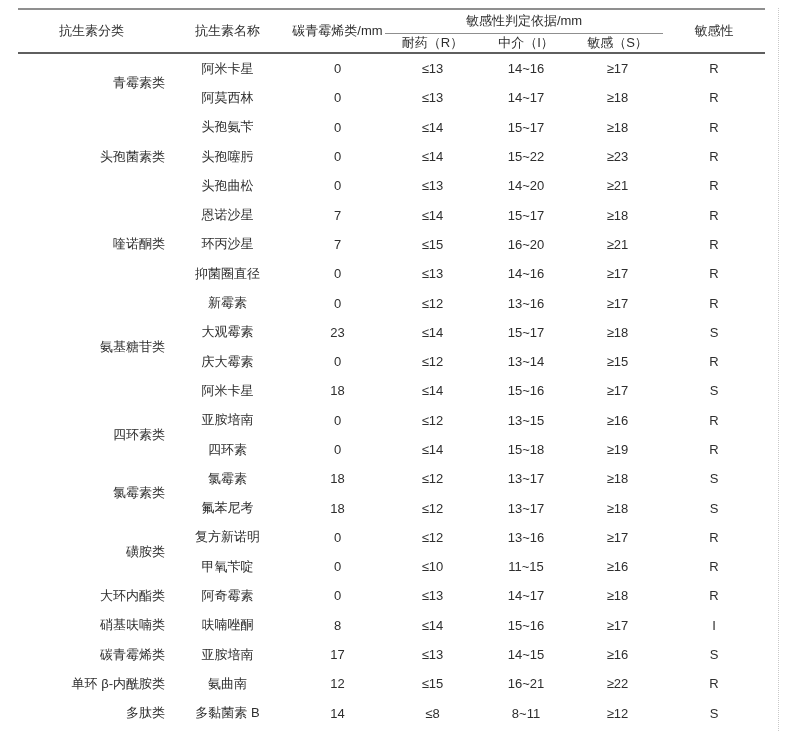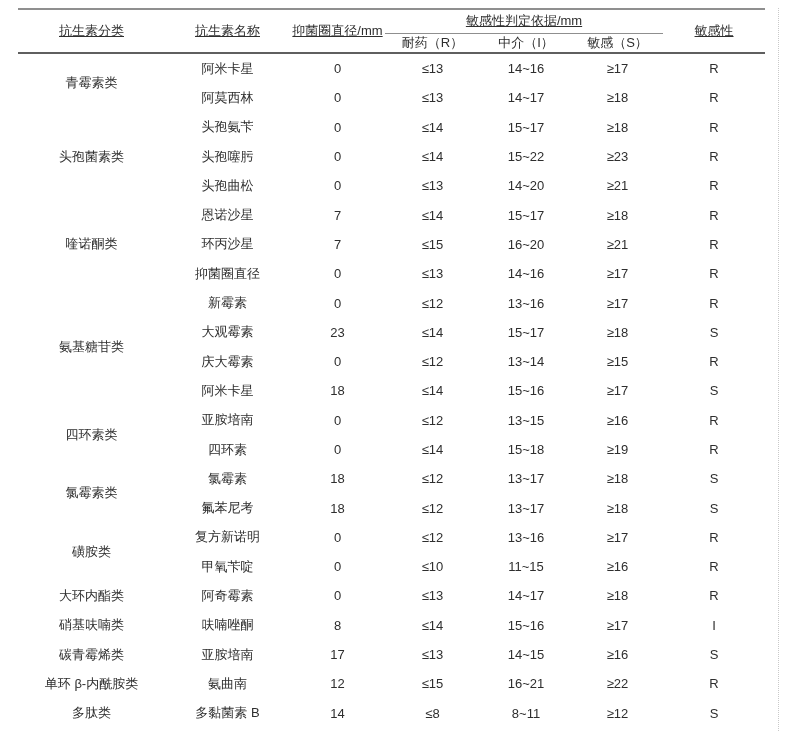--- a/index.html
+++ b/index.html
@@ -36,33 +36,33 @@
   col.c-res { width: 102px; }
 
   thead { border-bottom: 2px solid #5f5f5f; }
   thead th {
     font-weight: normal;
     font-size: 13px;
     text-align: center;
     vertical-align: middle;
     padding: 0;
   }
-  thead tr.hrow1 { height: 24px; text-decoration: underline; }
+  thead tr.hrow1 { height: 24px; }
   thead tr.hrow2 { height: 20px; }
   th.span-th { border-bottom: 1.5px solid #8f8f8f; }
 
   tbody td {
     height: 29.3px;
     padding: 0;
     font-size: 13px;
     text-align: center;
     vertical-align: middle;
   }
   td.class-cell {
-    text-align: center;
+    text-align: right;
     vertical-align: middle;
   }
   .right-guide {
     position: absolute;
     top: 0;
     right: 9px;
     height: 731px;
     width: 0;
     border-right: 1px dotted #c9c9c9;
   }
@@ -78,21 +78,21 @@
         <col class="c-diam">
       <col class="c-r">
         <col class="c-i">
         <col class="c-s">
         <col class="c-res">
     </colgroup>
     <thead>
       <tr class="hrow1">
         <th rowspan="2">抗生素分类</th>
         <th rowspan="2">抗生素名称</th>
-        <th rowspan="2">抑菌圈直径/mm</th>
+        <th rowspan="2">碳青霉烯类/mm</th>
         <th colspan="3" class="span-th">敏感性判定依据/mm</th>
         <th rowspan="2">敏感性</th>
       </tr>
       <tr class="hrow2">
         <th>耐药（R）</th>
         <th>中介（I）</th>
         <th>敏感（S）</th>
       </tr>
     </thead>
     <tbody id="table-body">

